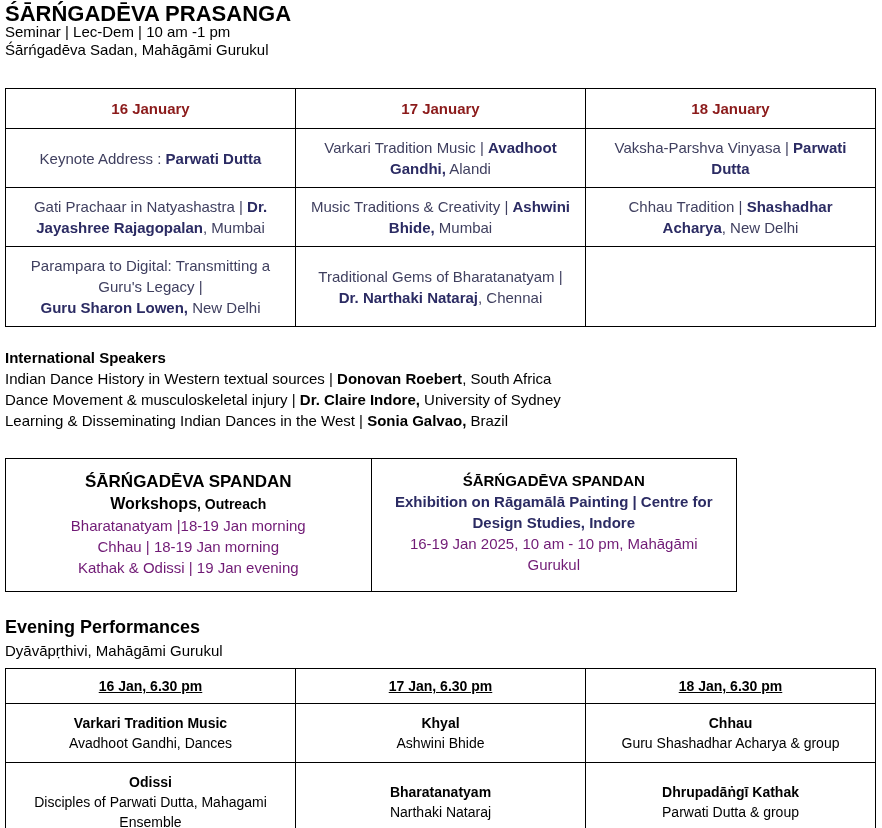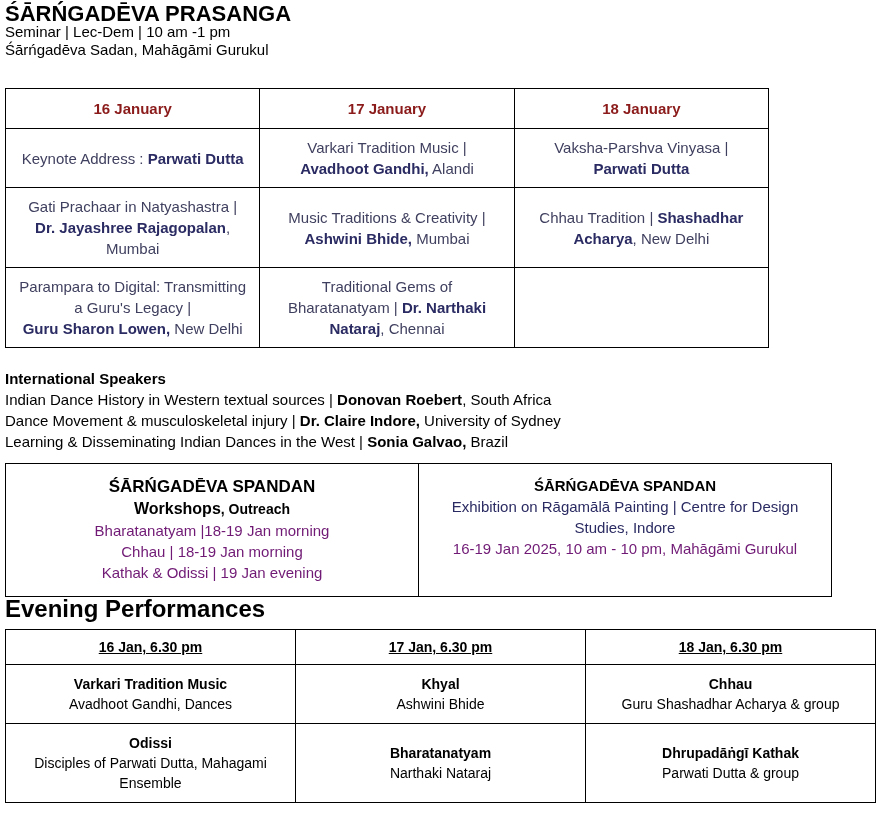--- a/index.html
+++ b/index.html
@@ -10,60 +10,60 @@
   }
   .page { padding: 4px 6px 10px 5px; }
 
   
   .doc-title { font-size: 22px; font-weight: bold; line-height: 19px; }
   .doc-sub { font-size: 15px; line-height: 18px; }
 
   table { border-collapse: collapse; table-layout: fixed; }
 
   
-  .tbl1 { width: 764px; margin-top: 29px; }
+  .tbl1 { width: 871px; margin-top: 29px; }
   .tbl1 th, .tbl1 td {
     border: 1px solid #000000;
     text-align: center;
     vertical-align: middle;
     font-size: 15px;
     line-height: 21px;
     padding: 8px 12px;
     white-space: pre-line;
   }
   .tbl1 th { color: #8b1a1a; font-weight: bold; padding: 9px 12px; }
   .tbl1 td { color: #3f3f5f; }
   .tbl1 td b { color: #2b2b63; }
 
   
   .intl { margin-top: 20px; font-size: 15px; line-height: 21px; }
   .intl-heading { font-weight: bold; }
   .intl b { font-weight: bold; }
 
   
-  .tbl2 { width: 827px; margin-top: 11px; }
+  .tbl2 { width: 732px; margin-top: 27px; }
   .tbl2 td {
     border: 1px solid #000000;
     width: 50%;
     text-align: center;
     vertical-align: top;
     padding: 11px 12px 13px 12px;
     font-size: 15px;
     line-height: 21px;
   }
   .spandan-title-lg { font-size: 17px; font-weight: bold; line-height: 23px; }
   .spandan-title-sm { font-size: 15px; font-weight: bold; line-height: 21px; }
   .ws-line { font-weight: bold; }
   .ws-big { font-size: 16px; }
   .ws-small { font-size: 14px; }
   .brown { color: #701a75; }
-  .exhib-sub { color: #2b2b63; font-weight: normal; }
+  .exhib-sub { color: #2b2b63; font-weight: bold; }
 
   
-  .evening-heading { font-size: 24px; font-weight: bold; line-height: 24px; }
+  .evening-heading { font-size: 18px; font-weight: bold; margin-top: 23px; line-height: 24px; }
   .evening-venue { font-size: 15px; line-height: 18px; margin-top: 3px; }
   .tbl3 { width: 871px; margin-top: 8px; }
   .tbl3 th, .tbl3 td {
     border: 1px solid #000000;
     text-align: center;
     vertical-align: middle;
     font-size: 14px;
     line-height: 20px;
   }
   .tbl3 th { font-weight: bold; text-decoration: underline; padding: 7px 10px; }
@@ -127,20 +127,21 @@
         <td>
           <div class="spandan-title-sm">ŚĀRŃGADĒVA SPANDAN</div>
           <div class="exhib-sub">Exhibition on Rāgamālā Painting | Centre for Design Studies, Indore</div>
           <div class="brown">16-19 Jan 2025, 10 am - 10 pm, Mahāgāmi Gurukul</div>
         </td>
       </tr>
     </tbody>
   </table>
 
   <div class="evening-heading">Evening Performances</div>
+  <div class="evening-venue">Dyāvāpṛthivi, Mahāgāmi Gurukul</div>
 
   <table class="tbl3">
     <thead>
       <tr>
         <th>16 Jan, 6.30 pm</th>
         <th>17 Jan, 6.30 pm</th>
         <th>18 Jan, 6.30 pm</th>
       </tr>
     </thead>
     <tbody>

